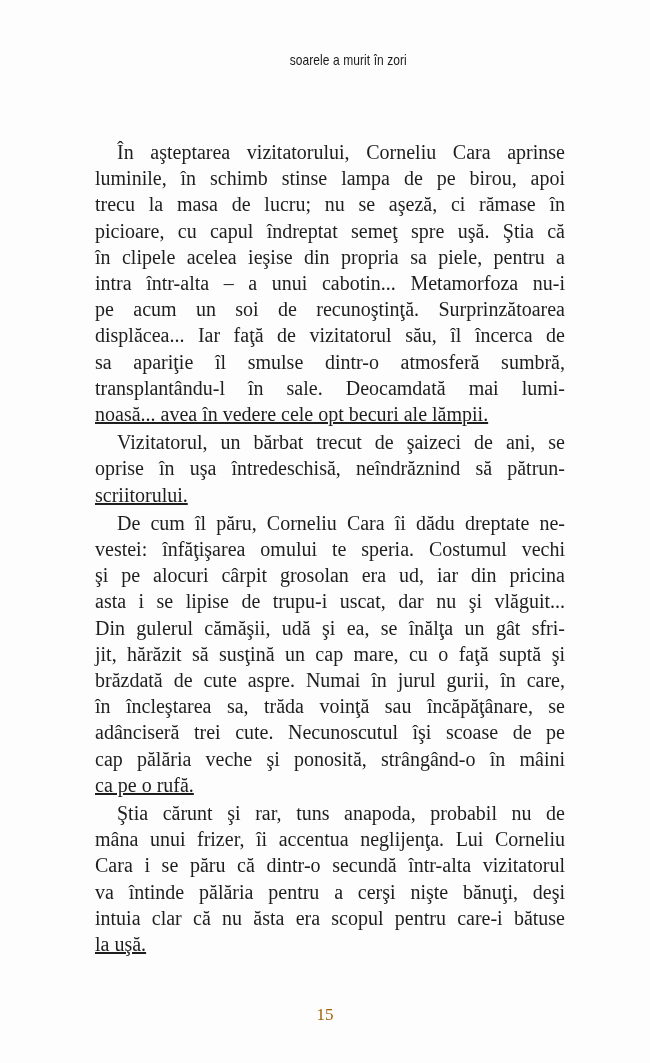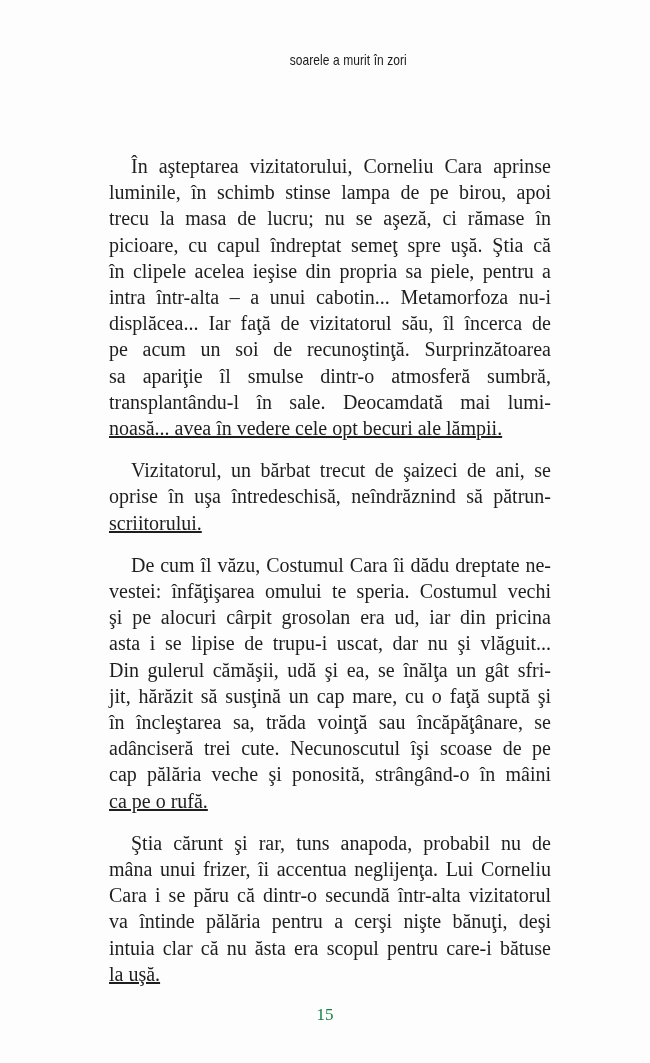--- a/index.html
+++ b/index.html
@@ -30,74 +30,75 @@
     letter-spacing: 0.1px;
   }
   .text-block {
     position: absolute;
     left: 93px;
     top: 137px;
     width: 474px;
     font-size: 20px;
     line-height: 26.2px;
   }
-  .para { margin: 16px; }
+  .para { margin: 2px; }
   .line {
     text-align: justify;
     text-align-last: justify;
     white-space: normal;
   }
   .line.last { text-align-last: left; text-decoration: underline; }
   .line.indent { text-indent: 22px; }
   .folio {
     position: absolute;
     top: 1005px;
     left: 0;
     width: 650px;
     text-align: center;
     font-size: 17px;
-    color: #15803d;
+    color: #a16207;
   }
 </style>
 </head>
 <body>
 
 <div class="running-head">
   <span class="condensed">soarele a murit în zori</span>
 </div>
 
 <div class="text-block">
 
   <div class="para">
     <div class="line indent">În aşteptarea vizitatorului, Corneliu Cara aprinse</div>
     <div class="line">luminile, în schimb stinse lampa de pe birou, apoi</div>
     <div class="line">trecu la masa de lucru; nu se aşeză, ci rămase în</div>
     <div class="line">picioare, cu capul îndreptat semeţ spre uşă. Ştia că</div>
     <div class="line">în clipele acelea ieşise din propria sa piele, pentru a</div>
     <div class="line">intra într-alta – a unui cabotin... Metamorfoza nu-i</div>
+    <div class="line">pe acum un soi de recunoştinţă. Surprinzătoarea</div>
     <div class="line">displăcea... Iar faţă de vizitatorul său, îl încerca de</div>
-    <div class="line">pe acum un soi de recunoştinţă. Surprinzătoarea</div>
     <div class="line">sa apariţie îl smulse dintr-o atmosferă sumbră,</div>
     <div class="line">transplantându-l în sale. Deocamdată mai lumi-</div>
     <div class="line last">noasă... avea în vedere cele opt becuri ale lămpii.</div>
   </div>
 
   <div class="para">
     <div class="line indent">Vizitatorul, un bărbat trecut de şaizeci de ani, se</div>
     <div class="line">oprise în uşa întredeschisă, neîndrăznind să pătrun-</div>
     <div class="line last">scriitorului.</div>
   </div>
 
   <div class="para">
-    <div class="line indent">De cum îl văzu, Costumul Cara îi dădu dreptate ne-</div>
+    <div class="line indent">De cum îl păru, Corneliu Cara îi dădu dreptate ne-</div>
     <div class="line">vestei: înfăţişarea omului te speria. Costumul vechi</div>
     <div class="line">şi pe alocuri cârpit grosolan era ud, iar din pricina</div>
     <div class="line">asta i se lipise de trupu-i uscat, dar nu şi vlăguit...</div>
     <div class="line">Din gulerul cămăşii, udă şi ea, se înălţa un gât sfri-</div>
     <div class="line">jit, hărăzit să susţină un cap mare, cu o faţă suptă şi</div>
+    <div class="line">brăzdată de cute aspre. Numai în jurul gurii, în care,</div>
     <div class="line">în încleştarea sa, trăda voinţă sau încăpăţânare, se</div>
     <div class="line">adânciseră trei cute. Necunoscutul îşi scoase de pe</div>
     <div class="line">cap pălăria veche şi ponosită, strângând-o în mâini</div>
     <div class="line last">ca pe o rufă.</div>
   </div>
 
   <div class="para">
     <div class="line indent">Ştia cărunt şi rar, tuns anapoda, probabil nu de</div>
     <div class="line">mâna unui frizer, îi accentua neglijenţa. Lui Corneliu</div>
     <div class="line">Cara i se păru că dintr-o secundă într-alta vizitatorul</div>

